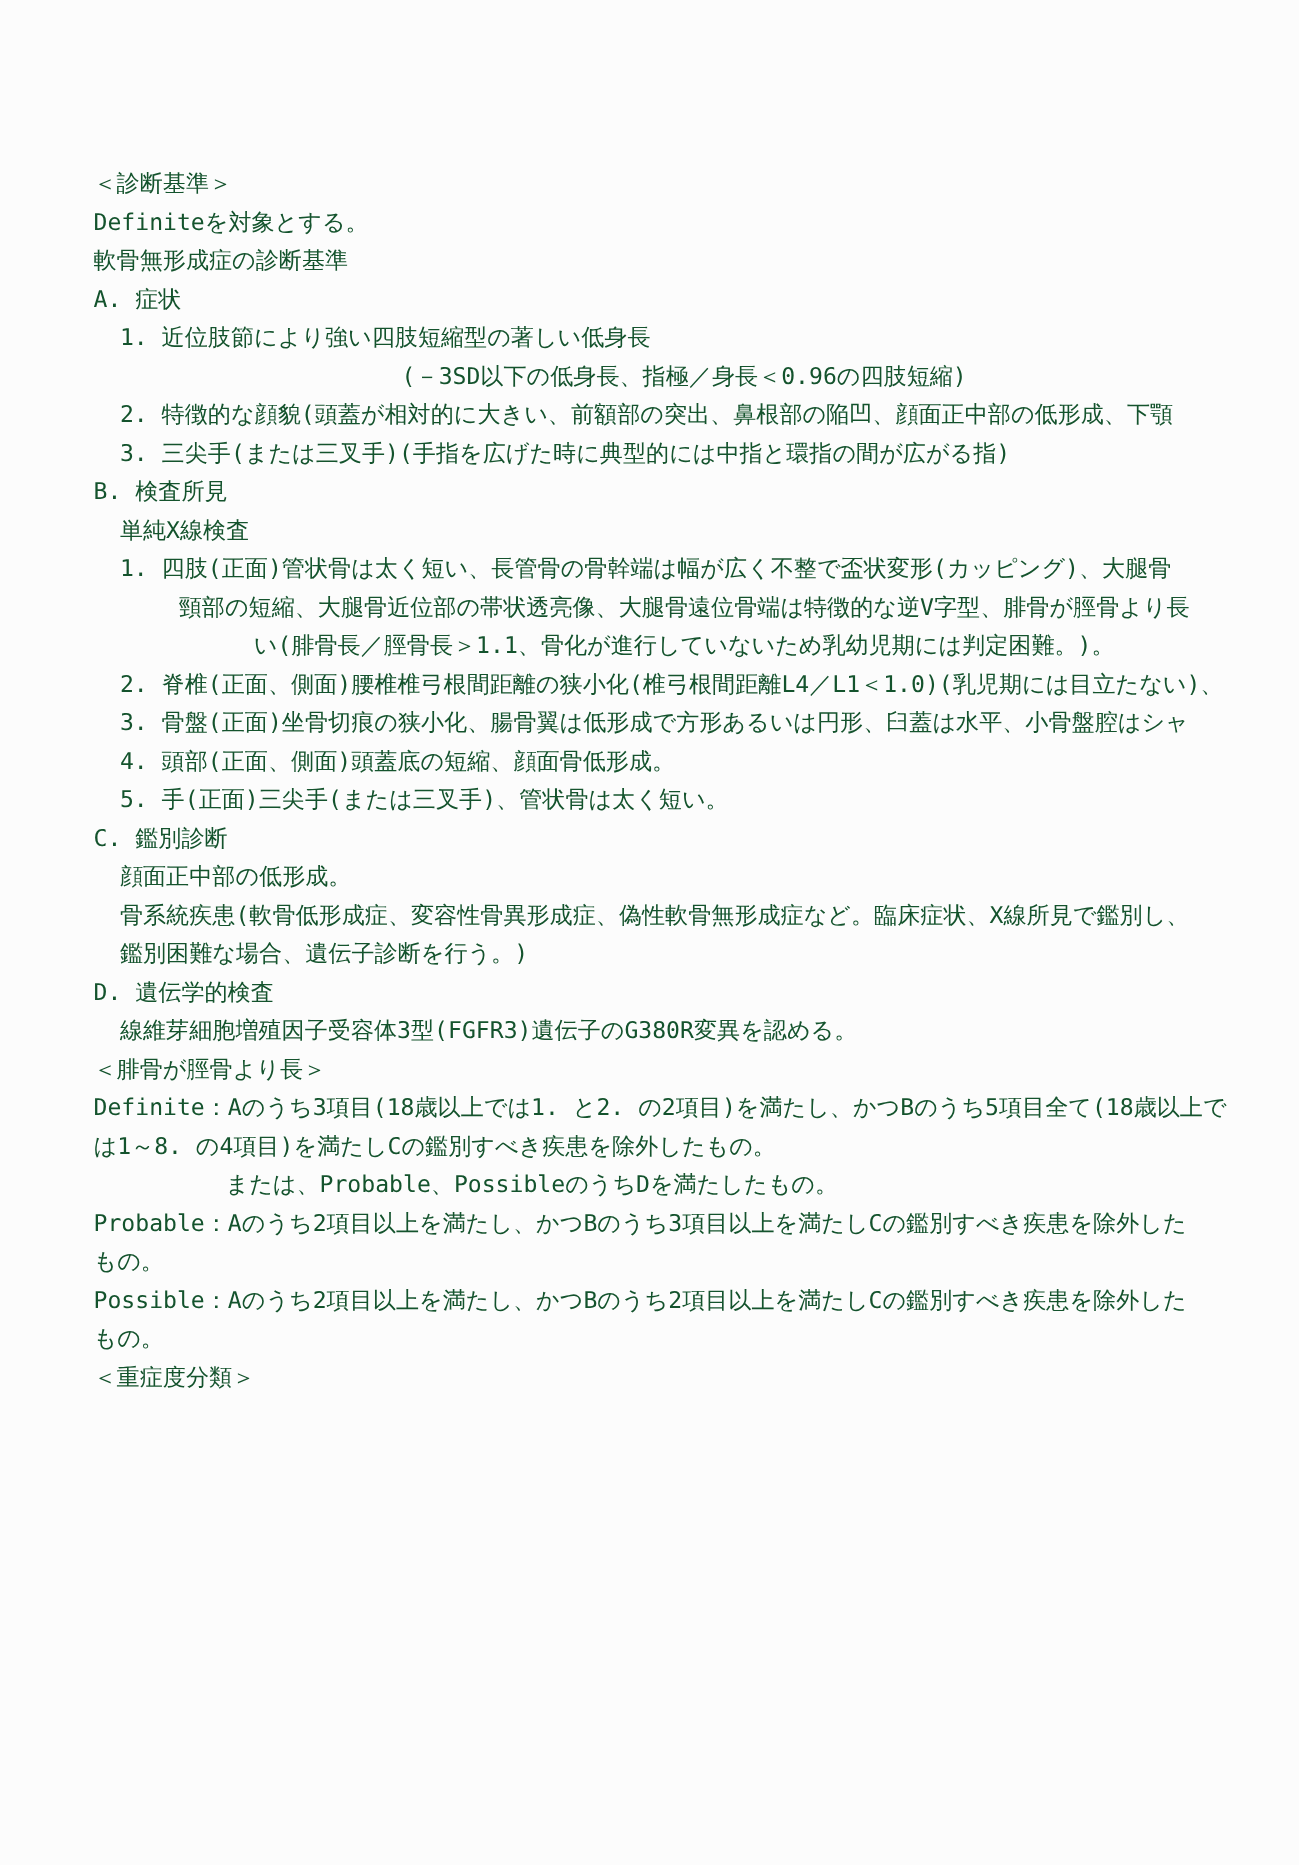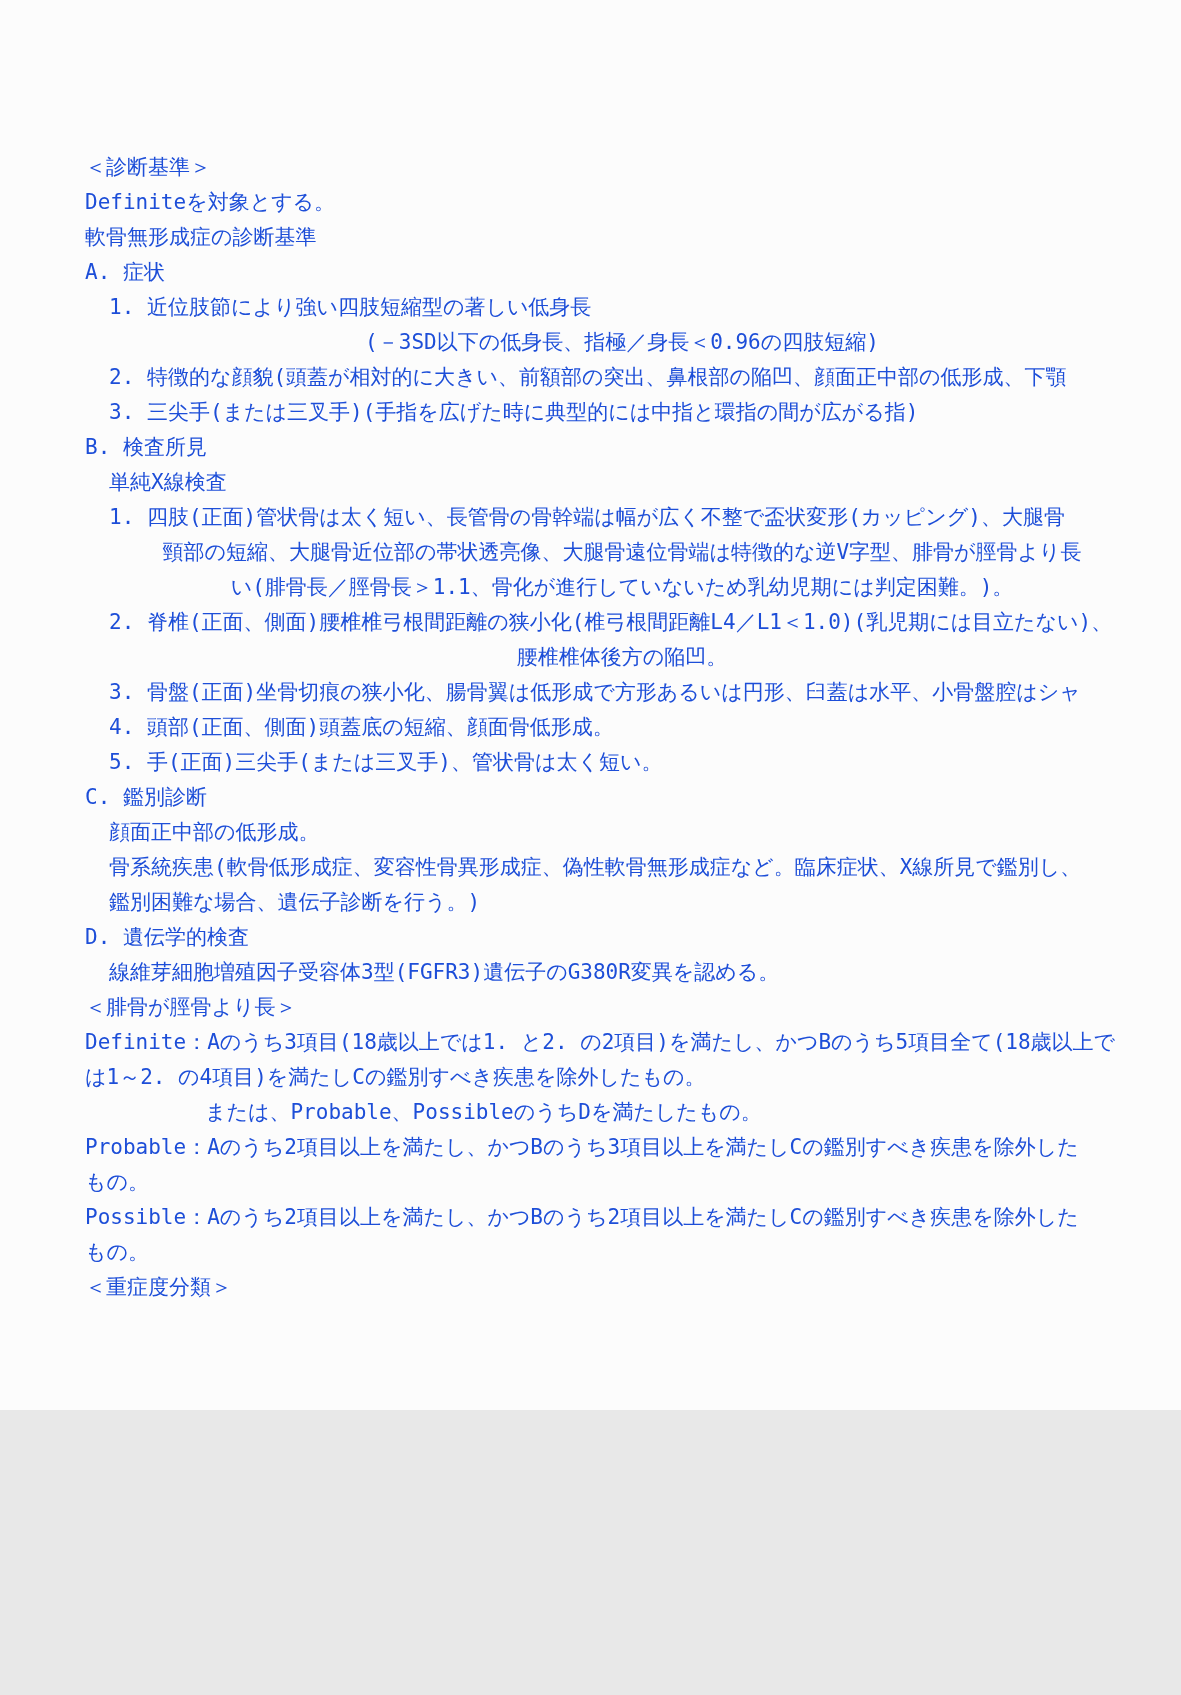--- a/index.html
+++ b/index.html
@@ -3,23 +3,23 @@
 <meta charset="utf-8">
 <style>
   html,body{margin:0;padding:0;}
   body{
     background:#e8e8e8;
     font-family:"DejaVu Sans Mono","Liberation Mono",monospace;
   }
   .page{
     position:relative;
     width:1181px;
-    height:1410px;
+    height:1695px;
     background:#fcfcfc;
-    color:#1d4ed8;
+    color:#14532d;
     overflow:hidden;
   }
   .textblock{
     position:absolute;
     left:85px;
     top:150px;
     width:1040px;
     font-size:21px;
     line-height:35px;
     letter-spacing:0;
@@ -52,42 +52,41 @@
       <div class="ln l1">3. 三尖手(または三叉手)(手指を広げた時に典型的には中指と環指の間が広がる指)</div>
     </section>
 
     <section>
       <div class="ln l0 gap">B. 検査所見</div>
       <div class="ln l1">単純X線検査</div>
       <div class="ln l1">1. 四肢(正面)管状骨は太く短い、長管骨の骨幹端は幅が広く不整で盃状変形(カッピング)、大腿骨</div>
       <div class="ln l1c">頸部の短縮、大腿骨近位部の帯状透亮像、大腿骨遠位骨端は特徴的な逆V字型、腓骨が脛骨より長</div>
       <div class="ln l1c">い(腓骨長／脛骨長＞1.1、骨化が進行していないため乳幼児期には判定困難。)。</div>
       <div class="ln l1">2. 脊椎(正面、側面)腰椎椎弓根間距離の狭小化(椎弓根間距離L4／L1＜1.0)(乳児期には目立たない)、</div>
-      <div class="ln l1c">腰椎椎体後方の陥凹。</div>
       <div class="ln l1">3. 骨盤(正面)坐骨切痕の狭小化、腸骨翼は低形成で方形あるいは円形、臼蓋は水平、小骨盤腔はシャ</div>
       <div class="ln l1">4. 頭部(正面、側面)頭蓋底の短縮、顔面骨低形成。</div>
       <div class="ln l1">5. 手(正面)三尖手(または三叉手)、管状骨は太く短い。</div>
     </section>
 
     <section>
       <div class="ln l0 gap">C. 鑑別診断</div>
       <div class="ln l1">顔面正中部の低形成。</div>
       <div class="ln l1">骨系統疾患(軟骨低形成症、変容性骨異形成症、偽性軟骨無形成症など。臨床症状、X線所見で鑑別し、</div>
       <div class="ln l1">鑑別困難な場合、遺伝子診断を行う。)</div>
     </section>
 
     <section>
       <div class="ln l0 gap">D. 遺伝学的検査</div>
       <div class="ln l1">線維芽細胞増殖因子受容体3型(FGFR3)遺伝子のG380R変異を認める。</div>
     </section>
 
     <section>
       <div class="ln l0 gap">＜腓骨が脛骨より長＞</div>
       <div class="ln l0">Definite：Aのうち3項目(18歳以上では1. と2. の2項目)を満たし、かつBのうち5項目全て(18歳以上で</div>
-      <div class="ln l0">は1～2. の4項目)を満たしCの鑑別すべき疾患を除外したもの。</div>
+      <div class="ln l0">は1～8. の4項目)を満たしCの鑑別すべき疾患を除外したもの。</div>
       <div class="ln lC">または、Probable、PossibleのうちDを満たしたもの。</div>
       <div class="ln l0">Probable：Aのうち2項目以上を満たし、かつBのうち3項目以上を満たしCの鑑別すべき疾患を除外した</div>
       <div class="ln l0">もの。</div>
       <div class="ln l0">Possible：Aのうち2項目以上を満たし、かつBのうち2項目以上を満たしCの鑑別すべき疾患を除外した</div>
       <div class="ln l0">もの。</div>
     </section>
 
     <section>
       <div class="ln l0">＜重症度分類＞</div>
     </section>

